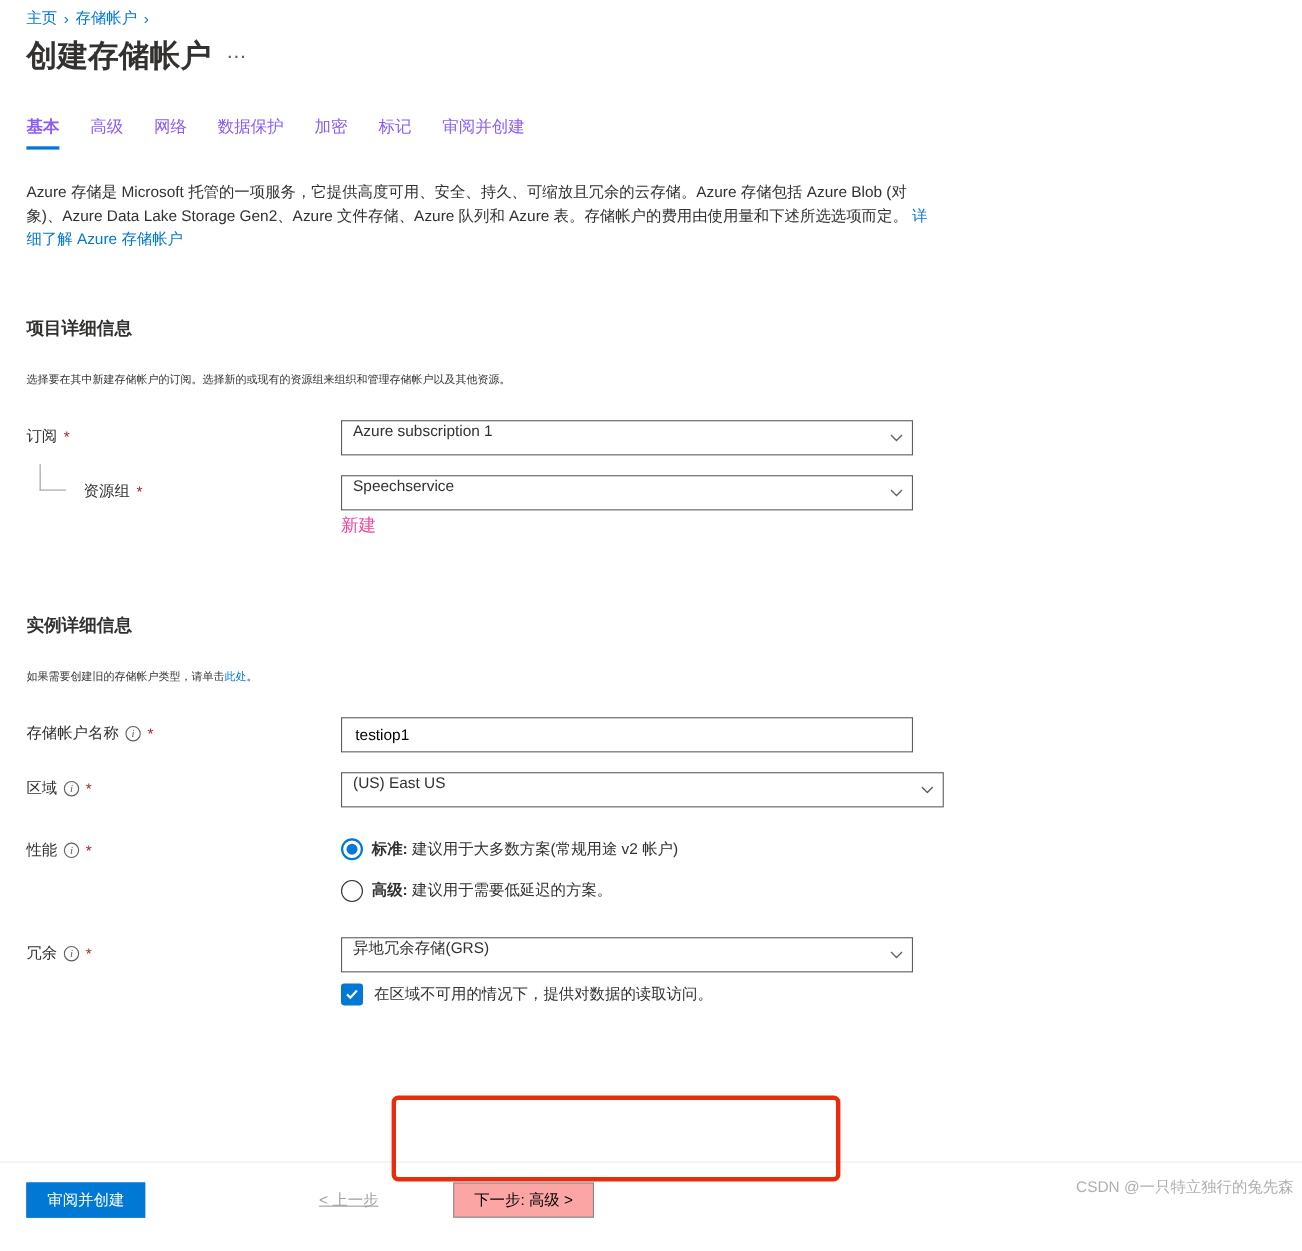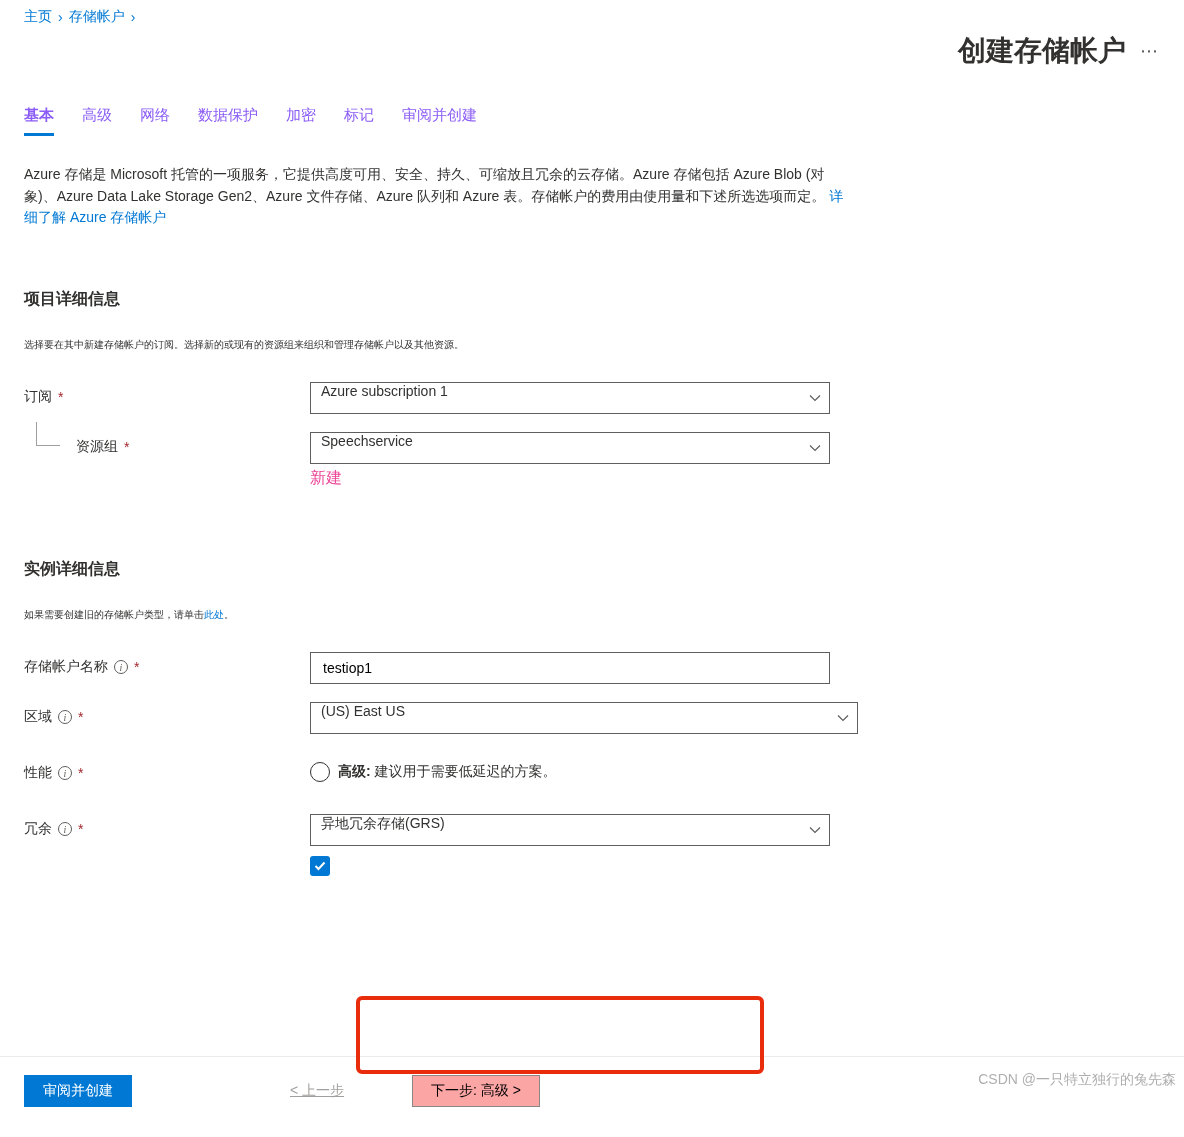--- a/index.html
+++ b/index.html
@@ -22,21 +22,20 @@
     display: flex;
     align-items: center;
     gap: 6px;
     margin-bottom: 6px;
   }
   .breadcrumb a { color: #0078d4; text-decoration: none; }
   .breadcrumb .chev { color: #0078d4; }
   .title-row {
     display: flex; align-items: center; gap: 14px;
     margin-bottom: 30px;
-    justify-content: flex-end;
   }
   h1 {
     font-size: 28px; font-weight: 600;
     margin: 0;
   }
   .ellipsis {
     font-size: 18px; color: #605e5c; letter-spacing: 2px;
     cursor: pointer;
   }
   .tabs {
@@ -297,20 +296,24 @@
   </div>
 
   <div class="form-row" style="margin-top:24px;">
     <div class="form-label">
       <span>性能</span>
       <span class="info-icon">i</span>
       <span class="req">*</span>
     </div>
     <div>
       <div class="radio-row">
+        <span class="radio selected"></span>
+        <span><b>标准:</b><span> 建议用于大多数方案(常规用途 v2 帐户)</span></span>
+      </div>
+      <div class="radio-row">
         <span class="radio"></span>
         <span><b>高级:</b><span> 建议用于需要低延迟的方案。</span></span>
       </div>
     </div>
   </div>
 
   <div class="form-row">
     <div class="form-label">
       <span>冗余</span>
       <span class="info-icon">i</span>
@@ -322,20 +325,21 @@
         <svg class="chev-down" viewBox="0 0 12 12">
             <path d="M1 3.5 L6 8.5 L11 3.5" fill="none" stroke="#605e5c" stroke-width="1.2"></path>
           </svg>
       </div>
       <div class="checkbox-row">
         <span class="checkbox">
           <svg width="14" height="14" viewBox="0 0 14 14">
               <path d="M2.5 7 L5.5 10 L11.5 3.5" fill="none" stroke-width="2"></path>
             </svg>
         </span>
+        <span>在区域不可用的情况下，提供对数据的读取访问。</span>
       </div>
     </div>
   </div>
 
   <div class="footer">
     <button class="btn primary">审阅并创建</button>
     <span style="width:140px;"></span>
     <button class="btn ghost">&lt; 上一步</button>
     <span style="width:50px;"></span>
     <button class="btn">下一步: 高级 &gt;</button>

